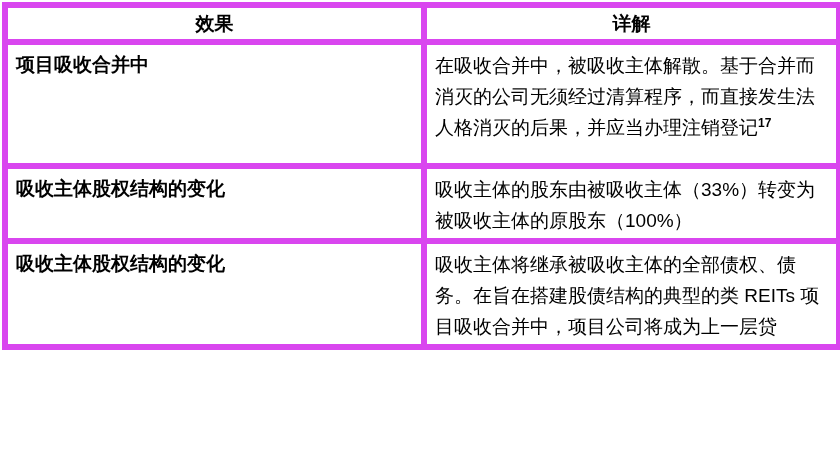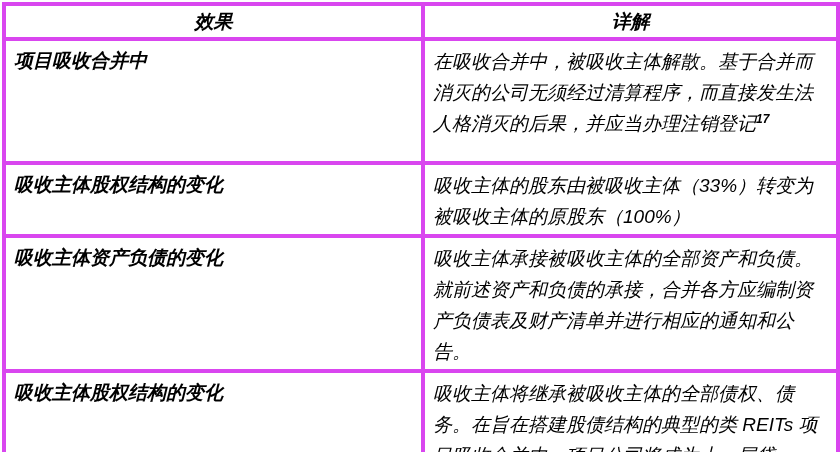--- a/index.html
+++ b/index.html
@@ -20,26 +20,25 @@
   }
   table.effects-table {
     border-collapse: collapse;
     table-layout: fixed;
     width: 834px;
     border: 2px solid #000000;
     background: #ffffff;
   }
   .effects-table th,
   .effects-table td {
-    border: 4px solid #d946ef;
+    border: 6px solid #d946ef;
     vertical-align: top;
     box-sizing: border-box;
     font-size: 19px;
     overflow: hidden;
-    font-style: italic;
   }
   .effects-table th {
     font-weight: bold;
     text-align: center;
     height: 33px;
     padding: 3px 4px 2px 4px;
     line-height: 26px;
   }
   .col-effect { width: 419px; }
   .col-detail { width: 415px; }
@@ -94,28 +93,20 @@
         </td>
       </tr>
       <tr class="row-2">
         <td class="effect-cell">
           <span>吸收主体股权结构的变化</span>
         </td>
         <td class="detail-cell">
           <div class="clip"><span>吸收主体的股东由被吸收主体（33%）转变为被吸收主体的原股东（100%）</span></div>
         </td>
       </tr>
-      <tr class="row-3">
-        <td class="effect-cell">
-          <span>吸收主体资产负债的变化</span>
-        </td>
-        <td class="detail-cell">
-          <div class="clip"><span>吸收主体承接被吸收主体的全部资产和负债。就前述资产和负债的承接，合并各方应编制资产负债表及财产清单并进行相应的通知和公告。</span></div>
-        </td>
-      </tr>
       <tr class="row-4">
         <td class="effect-cell">
           <span>吸收主体股权结构的变化</span>
         </td>
         <td class="detail-cell">
           <div class="clip" style="height:93px;"><span>吸收主体将继承被吸收主体的全部债权、债务。在旨在搭建股债结构的典型的类 REITs 项目吸收合并中，项目公司将成为上一层贷</span></div>
         </td>
       </tr>
     </tbody>
   </table>

